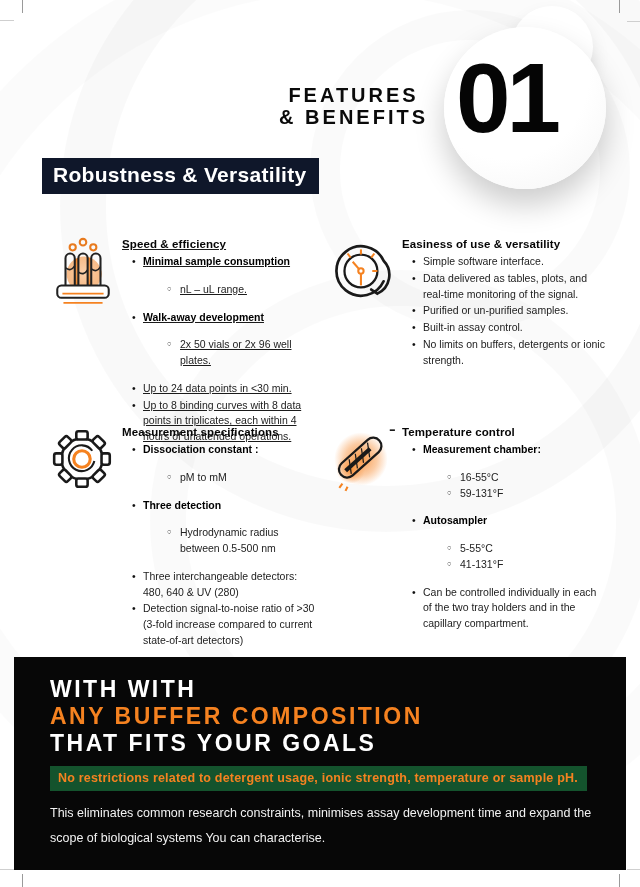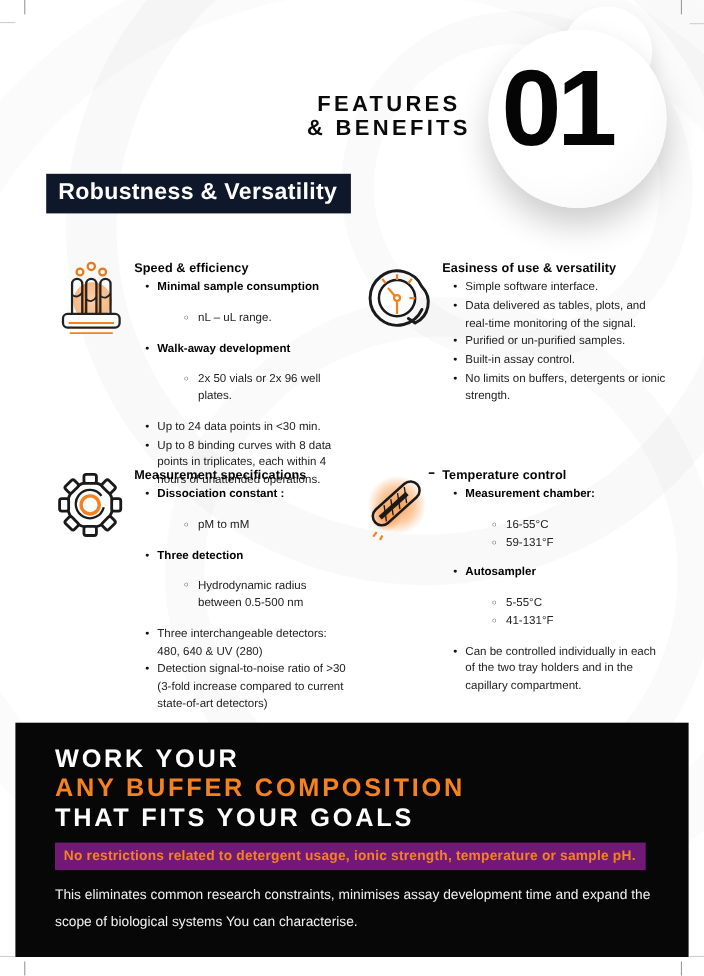--- a/index.html
+++ b/index.html
@@ -38,21 +38,21 @@
   }
 
   
   .section-banner{
     position:absolute;left:42px;top:158px;background:#0f172a;color:#ffffff;
     font-size:21px;font-weight:700;padding:5px 13px 7px 11px;letter-spacing:0.3px;
   }
 
   
   .feature{position:absolute;display:flex;align-items:flex-start;}
-  .f1{left:50px;top:236px;width:266px;}
+  .f1{left:50px;top:236px;width:266px;text-decoration:underline;}
   .f2{left:330px;top:236px;width:278px;}
   .f3{left:50px;top:424px;width:266px;}
   .f4{left:330px;top:424px;width:278px;}
   .feature-icon{width:66px;height:70px;flex:0 0 66px;margin-right:6px;}
   .feature-icon svg{width:100%;height:100%;}
   .feature-body h3{
     margin:2px 0 4px 0;font-size:11.5px;font-weight:800;color:#060606;letter-spacing:0.1px;
   }
   ul.blist{list-style:none;margin:0;padding:0 0 0 10px;font-size:10.5px;line-height:1.5;color:#222;}
   ul.blist>li{position:relative;padding-left:11px;margin:0 0 1px 0;}
@@ -63,21 +63,21 @@
   ul.sub>li::before{content:"○";position:absolute;left:0;top:1px;font-size:7.5px;color:#222;}
 
   
   .footer-banner{
     position:absolute;left:14px;top:657px;width:612px;height:213px;background:#070707;
     box-sizing:border-box;padding:20px 30px 0 36px;
   }
   .fb-line{font-size:23px;font-weight:800;letter-spacing:2.5px;line-height:1.08;color:#ffffff;margin-bottom:2px;}
   .fb-line.orange{color:#F58220;}
   .fb-highlight{
-    display:inline-block;margin-top:9px;background:#701a75;color:#F58220;
+    display:inline-block;margin-top:9px;background:#14532d;color:#F58220;
     font-size:12.5px;font-weight:700;padding:5px 9px 6px 8px;letter-spacing:0.2px;
   }
   .fb-body{margin:10px 0 0 0;color:#f2f2f2;font-size:12.5px;line-height:1.95;max-width:545px;font-weight:400;}
 </style>
 </head>
 <body>
 
 <div class="page">
 
   <div class="ring ring2"></div>
@@ -240,20 +240,20 @@
           <li><span class="b">Autosampler</span><ul class="sub">
               <li>5-55°C</li>
               <li>41-131°F</li>
             </ul></li>
           <li><span>Can be controlled individually in each of the two tray holders and in the capillary compartment.</span></li>
         </ul>
     </div>
   </div>
 
   <div class="footer-banner">
-    <div class="fb-line">WORK YOUR</div>
+    <div class="fb-line">WITH WITH</div>
     <div class="fb-line orange">ANY BUFFER COMPOSITION</div>
     <div class="fb-line">THAT FITS YOUR GOALS</div>
     <div class="fb-highlight">No restrictions related to detergent usage, ionic strength, temperature or sample pH.</div>
     <p class="fb-body">This eliminates common research constraints, minimises assay development time and expand the scope of biological systems You can characterise.</p>
   </div>
 
 </div>
 
 </body></html>

